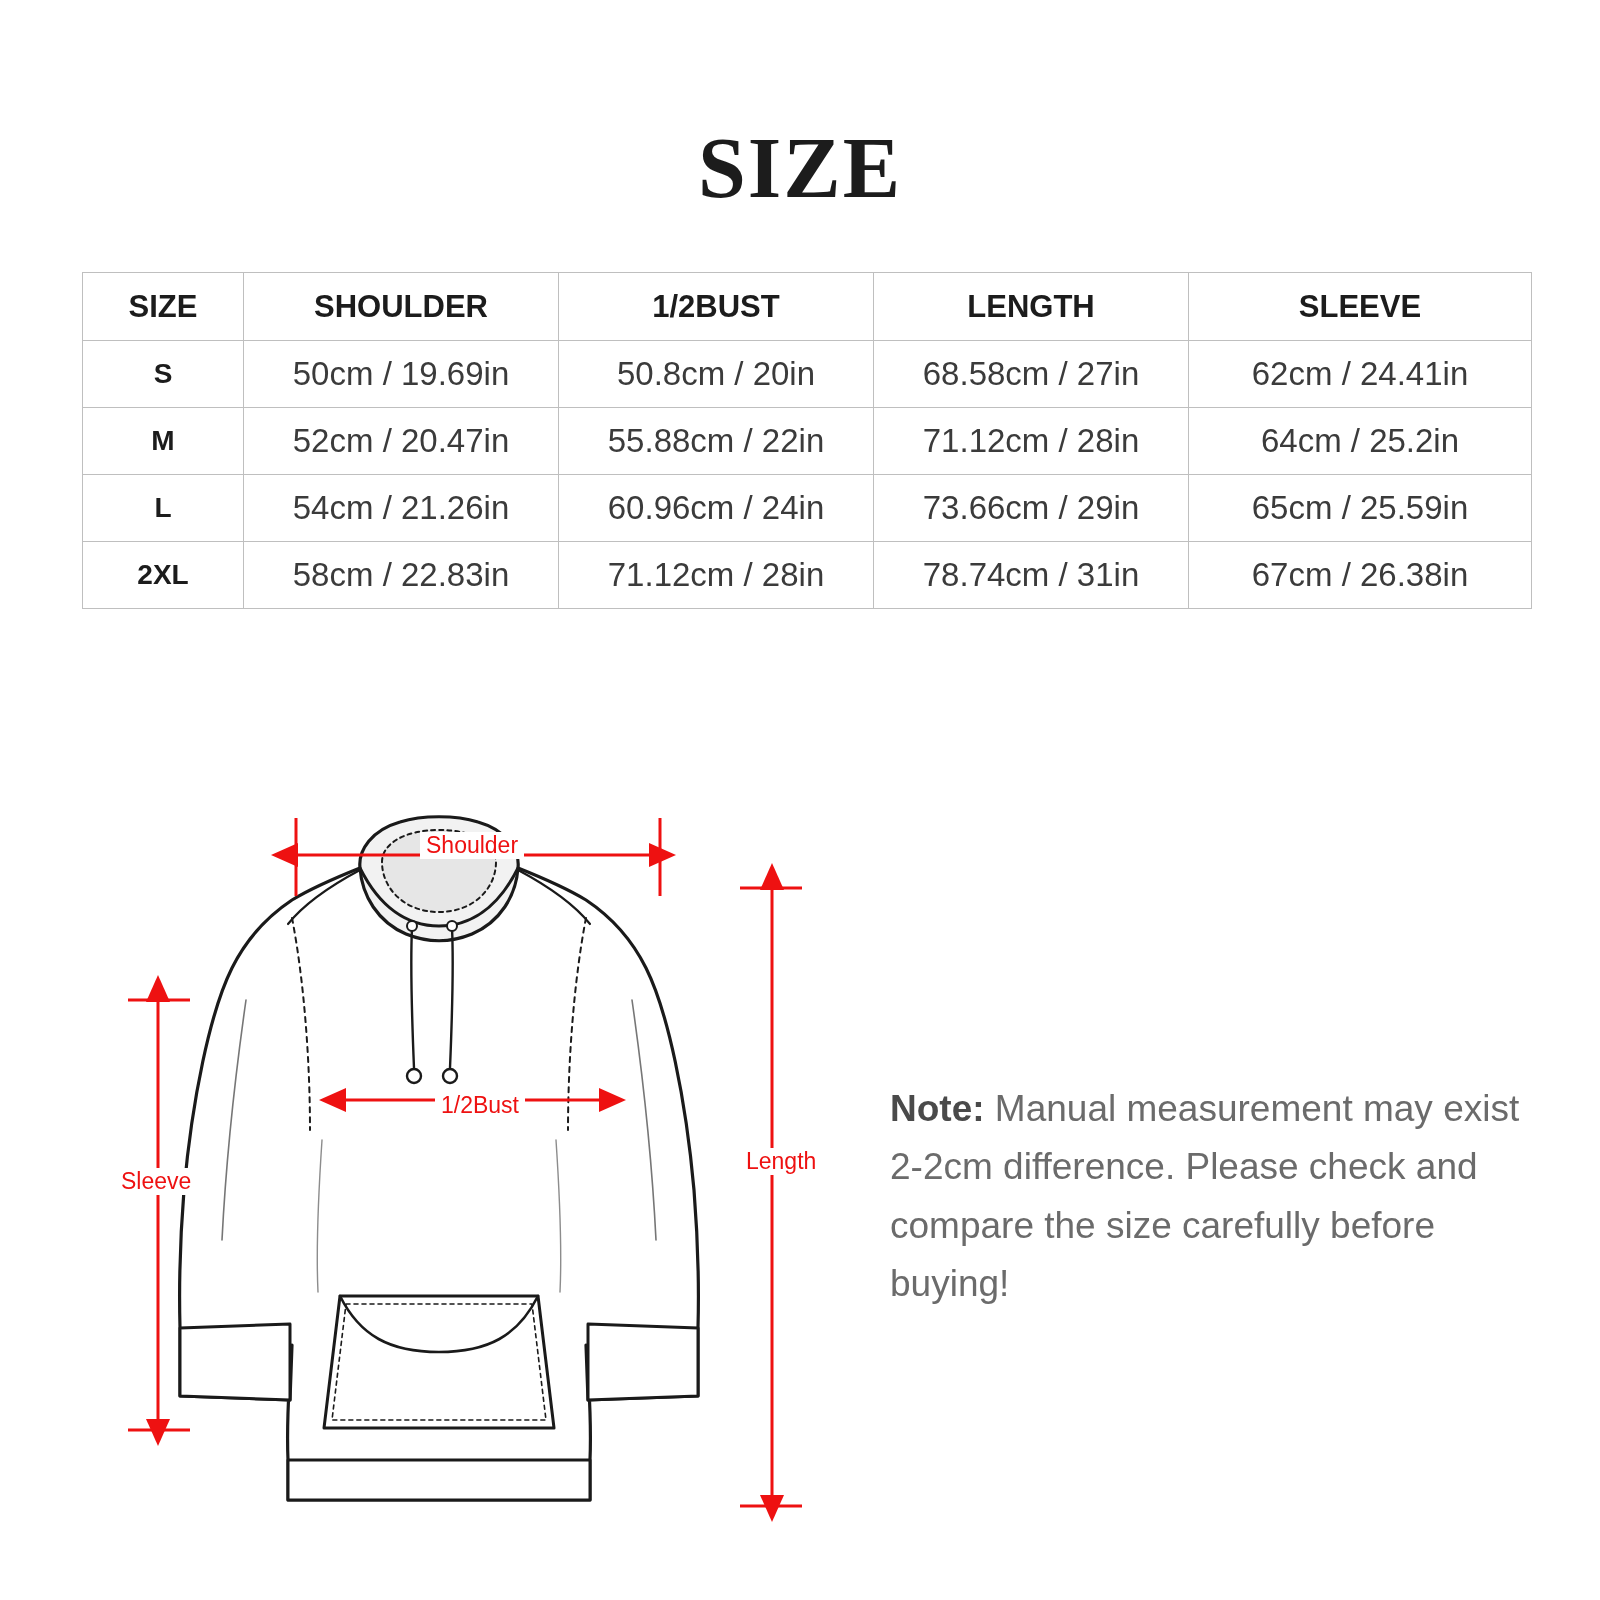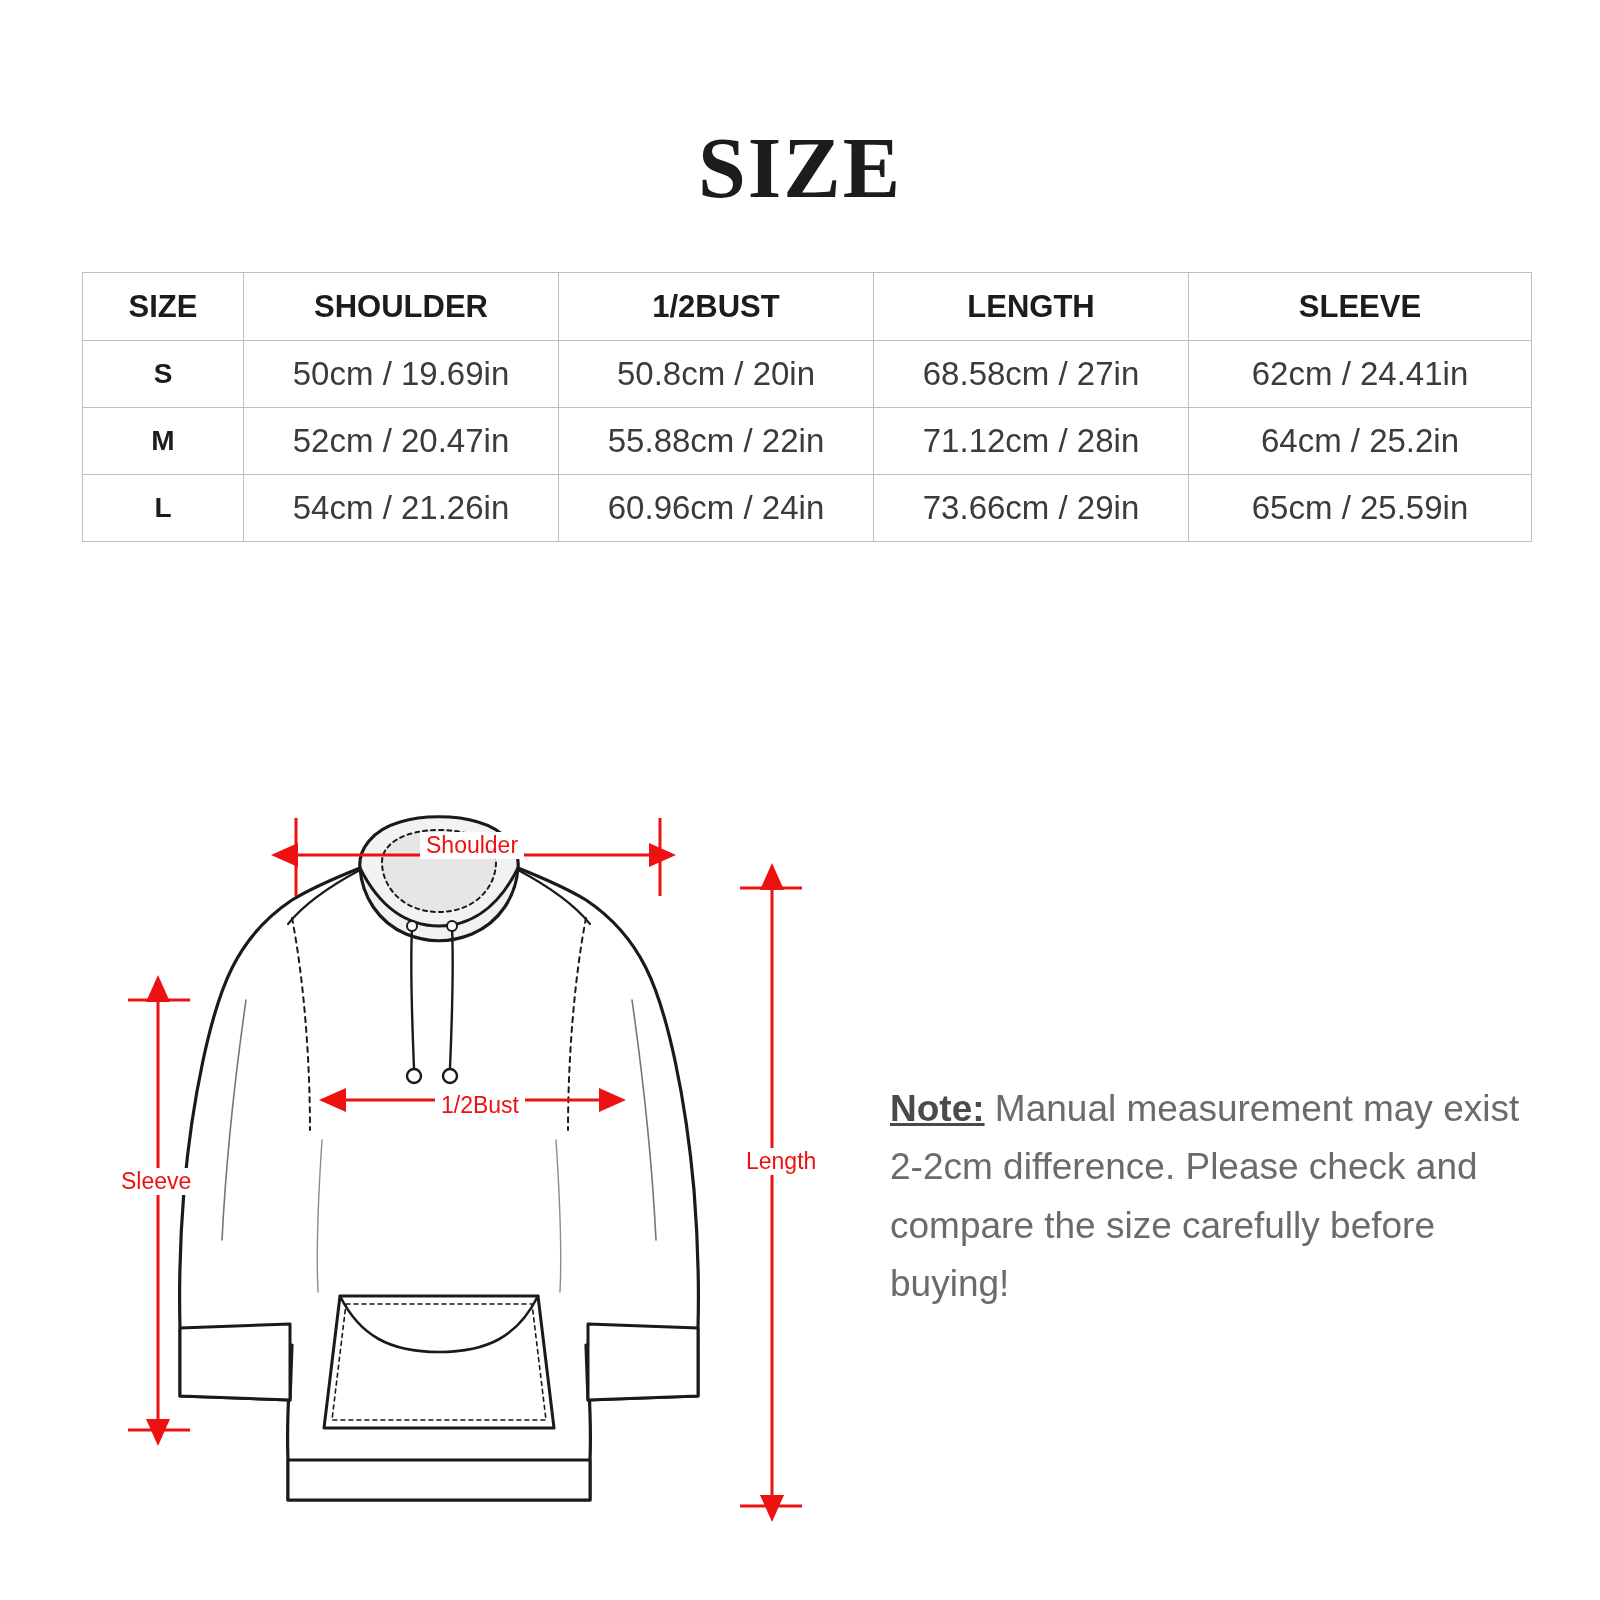--- a/index.html
+++ b/index.html
@@ -98,21 +98,20 @@
     left: 890px;
     width: 640px;
     font-size: 37px;
     line-height: 1.58;
     color: #6b6b6b;
     font-family: "Liberation Sans", sans-serif;
   }
   .note b {
     color: #4a4a4a;
     font-weight: bold;
-    text-decoration: underline;
   }
 </style>
 </head>
 <body>
 
 <div class="page-title">SIZE</div>
 
 <table class="size-table">
   <thead>
     <tr>
@@ -137,20 +136,27 @@
       <td>55.88cm / 22in</td>
       <td>71.12cm / 28in</td>
       <td>64cm / 25.2in</td>
     </tr>
     <tr>
       <td class="size-label">L</td>
       <td>54cm / 21.26in</td>
       <td>60.96cm / 24in</td>
       <td>73.66cm / 29in</td>
       <td>65cm / 25.59in</td>
+    </tr>
+    <tr>
+      <td class="size-label">2XL</td>
+      <td>58cm / 22.83in</td>
+      <td>71.12cm / 28in</td>
+      <td>78.74cm / 31in</td>
+      <td>67cm / 26.38in</td>
     </tr>
   </tbody>
 </table>
 
 <div class="diagram">
 
   <svg width="820" height="740" viewBox="0 0 820 740">
     <defs>
       <marker id="arrL" markerWidth="12" markerHeight="12" refX="9" refY="4" orient="auto">
         <path d="M9,0 L0,4 L9,8 z" fill="#ee1111"></path>

